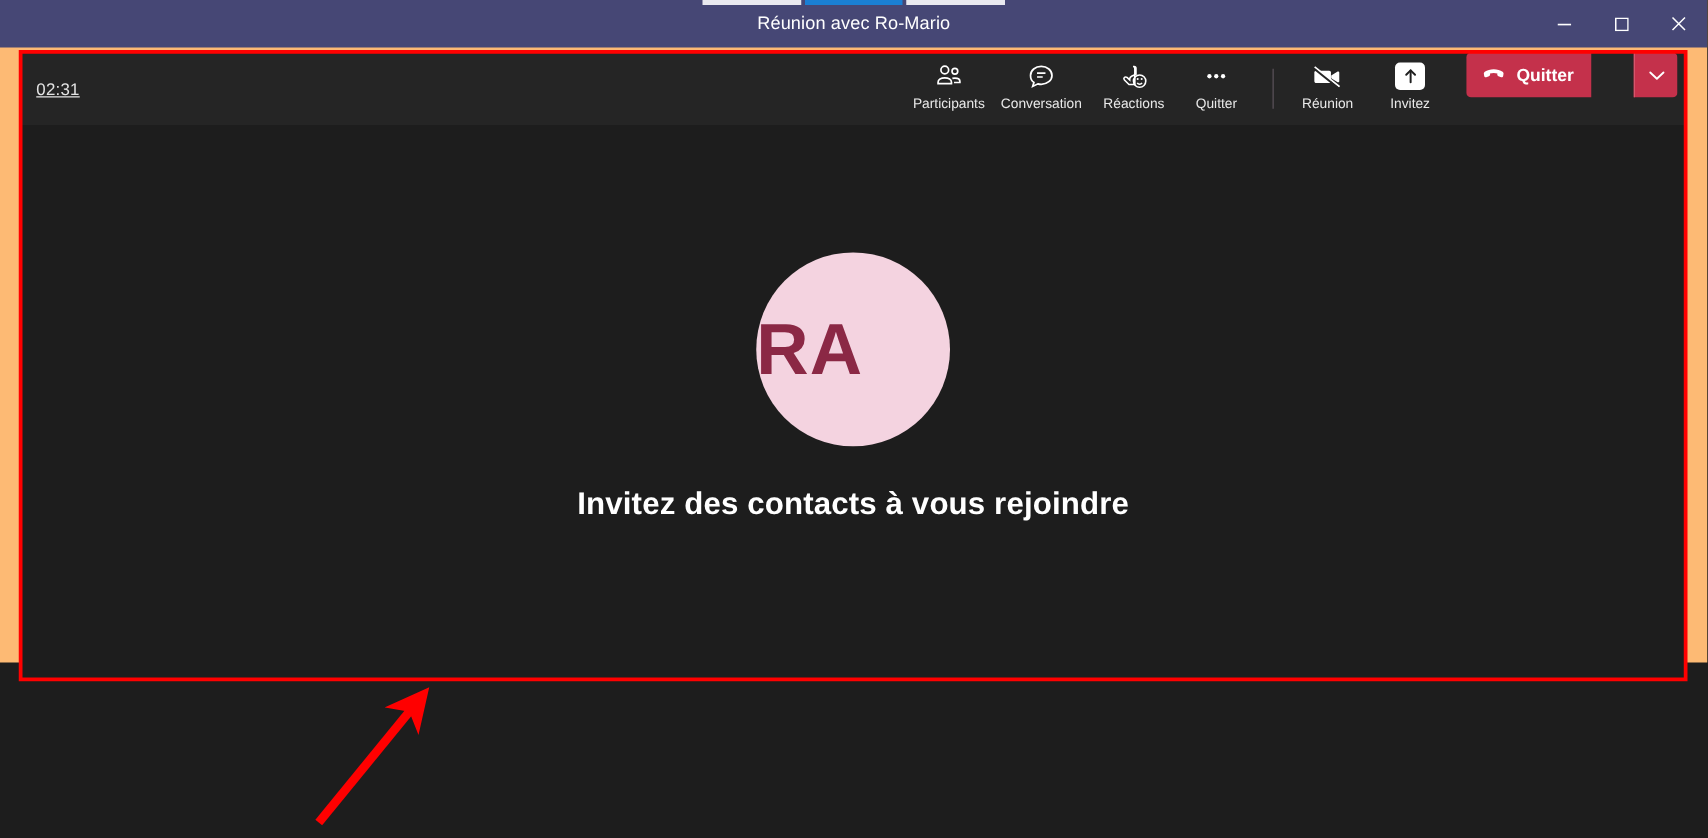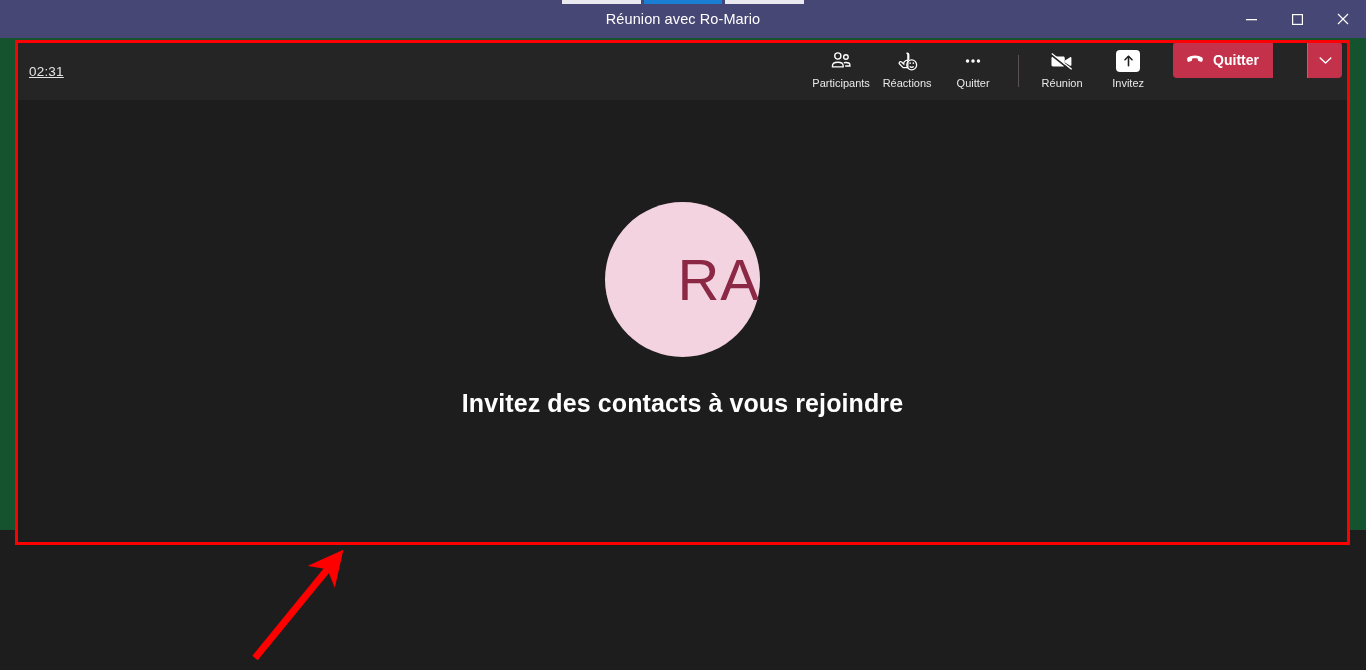--- a/index.html
+++ b/index.html
@@ -11,21 +11,21 @@
     width: 1366px;
     height: 670px;
     overflow: hidden;
     font-family: "Liberation Sans", sans-serif;
     -webkit-font-smoothing: antialiased;
   }
   #app {
     position: relative;
     width: 1366px;
     height: 530px;
-    background: #14532d;
+    background: #fdba74;
   }
 
   
   .top-strip {
     position: absolute;
     top: 0;
     left: 562px;
     width: 242px;
     height: 4px;
     display: flex;
@@ -231,22 +231,23 @@
     align-items: center;
     justify-content: center;
   }
   .avatar {
     width: 155px;
     height: 155px;
     border-radius: 50%;
     background: #f4d3e0;
     display: flex;
     align-items: center;
-    justify-content: flex-end;
+    justify-content: flex-start;
     margin-top: -24px;
+    font-weight: bold;
   }
   .avatar-initials {
     font-size: 58px;
     color: #8b2845;
     letter-spacing: 1px;
     user-select: none;
   }
   .stage-caption {
     margin-top: 32px;
     font-size: 25px;
@@ -301,20 +302,29 @@
             <svg width="22" height="20" viewBox="0 0 24 22" fill="none" stroke="currentColor" stroke-width="1.5" aria-hidden="true">
               <circle cx="8.5" cy="5.5" r="3.4"></circle>
               <path d="M2.6 17.5v-1.2c0-2.3 2.6-3.9 5.9-3.9s5.9 1.6 5.9 3.9v1.2z"></path>
               <circle cx="17.4" cy="6.6" r="2.5"></circle>
               <path d="M15.2 12.9c0.7-0.2 1.5-0.3 2.2-0.3 2.5 0 4.4 1.2 4.4 2.9v1h-5.2"></path>
             </svg>
           </div>
           <div class="lbl">Participants</div>
         </div>
 
+        <div class="tool-item wide">
+          <div class="ico">
+            <svg width="22" height="21" viewBox="0 0 24 23" fill="none" stroke="currentColor" stroke-width="1.5" aria-hidden="true">
+              <path d="M12 2.3c5.2 0 9.4 3.5 9.4 7.9 0 4.3-4.2 7.8-9.4 7.8-1 0-2-0.1-2.9-0.4l-4.6 2.3 1.1-3.6C3.4 14.9 2.6 12.7 2.6 10.2 2.6 5.8 6.8 2.3 12 2.3z"></path>
+              <path d="M8.3 8.2h7.4M8.3 11.6h5"></path>
+            </svg>
+          </div>
+          <div class="lbl">Conversation</div>
+        </div>
 
         <div class="tool-item">
           <div class="ico">
             <svg width="23" height="21" viewBox="0 0 24 23" fill="none" stroke="currentColor" stroke-width="1.4" aria-hidden="true">
               <path d="M10.8 2.4c0.9 0 1.6 0.7 1.6 1.6v5.1l-3.9 1.9c-1 0.5-1.6 1.5-1.6 2.6v0.6l-2.4-2.2c-0.7-0.6-1.7-0.6-2.3 0.1-0.5 0.6-0.5 1.5 0.1 2.1l4 4h5.1V4c0-0.9-0.7-1.6-1.6-1.6z" transform="translate(1,0)"></path>
               <circle cx="16.6" cy="15.2" r="5.4"></circle>
               <path d="M14.5 16.8c0.5 0.8 1.3 1.2 2.1 1.2s1.6-0.4 2.1-1.2"></path>
               <path d="M14.9 13.3v0.01M18.4 13.3v0.01" stroke-width="1.8" stroke-linecap="round"></path>
             </svg>
           </div>

